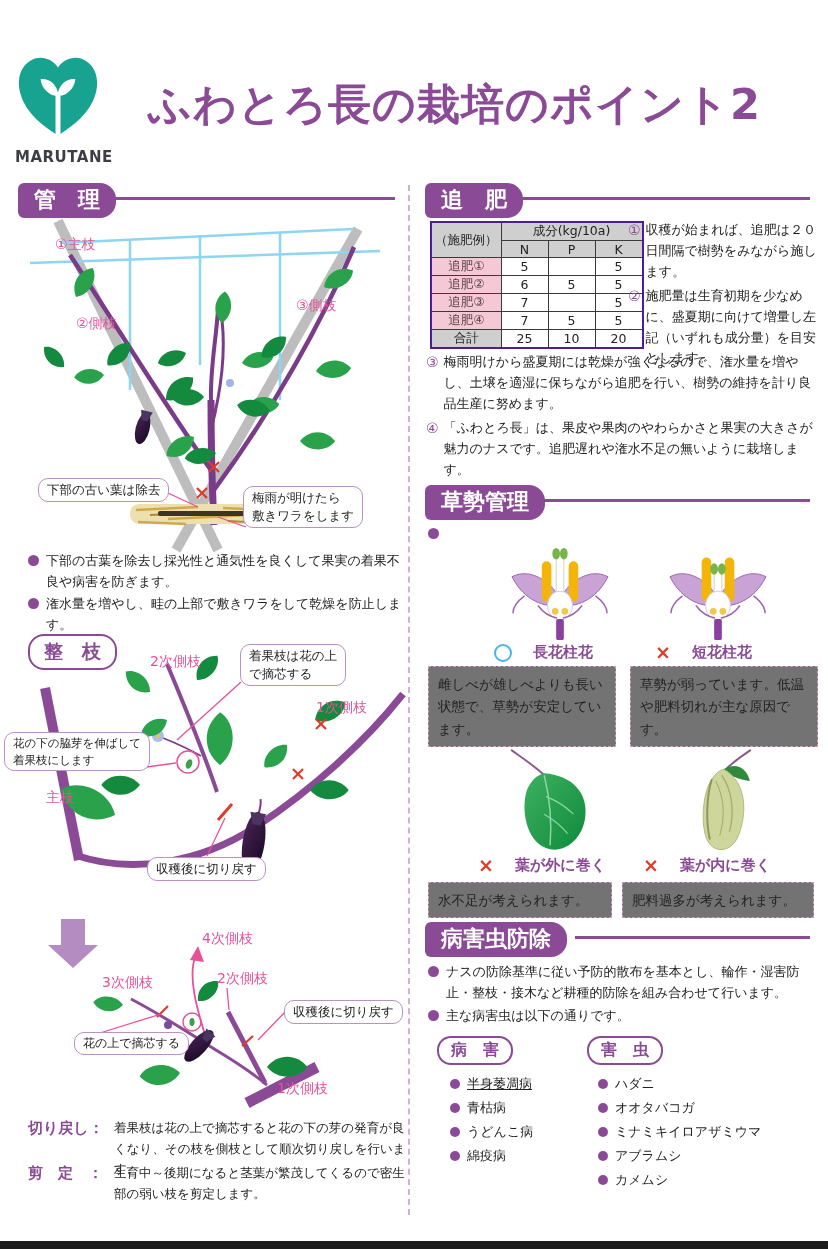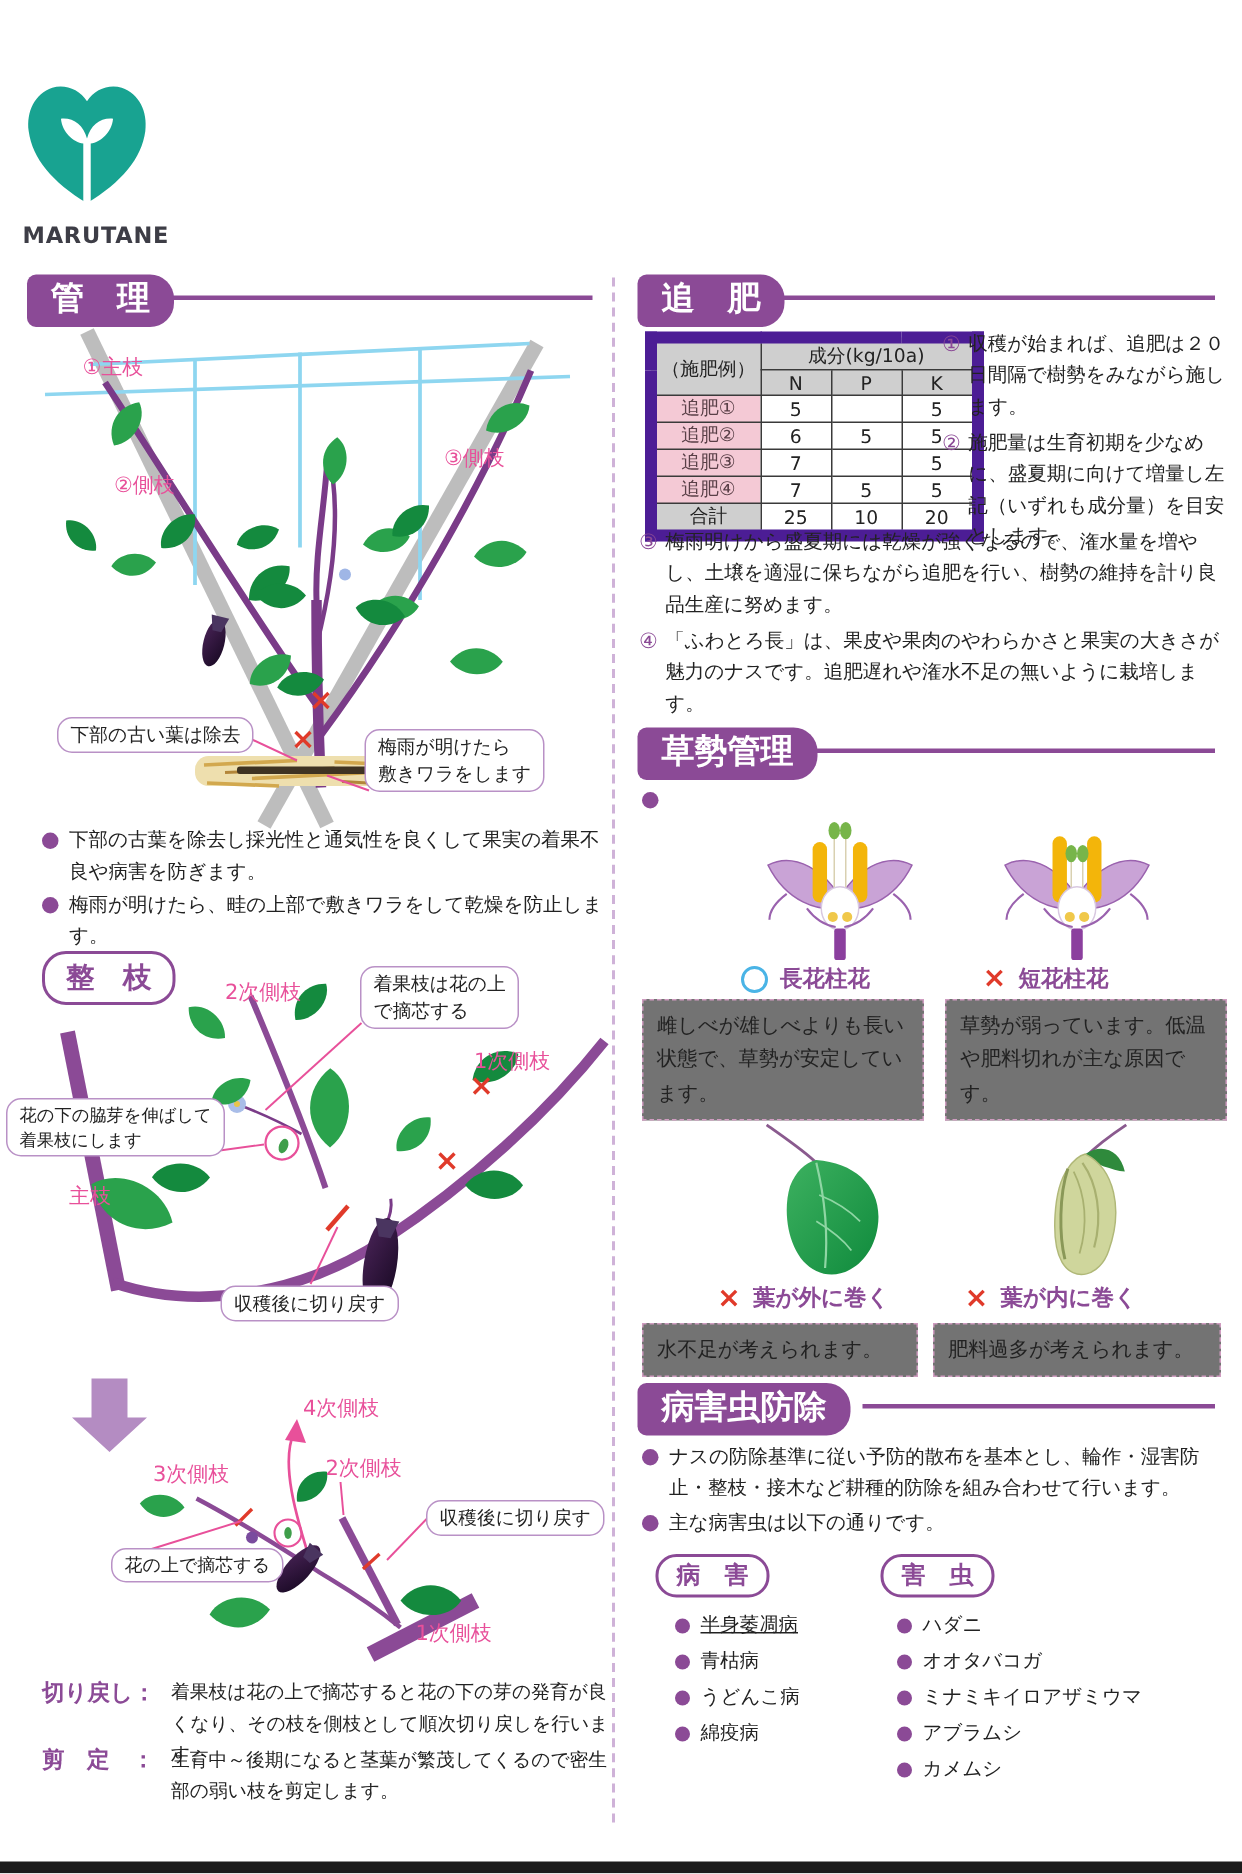--- a/index.html
+++ b/index.html
@@ -29,28 +29,28 @@
   .diagram{position:absolute;z-index:2;}
   
   .bullet-item,.list-item,.note{position:absolute;display:flex;gap:7px;font-size:13px;
            line-height:1.6;color:var(--ink);z-index:2;}
   .dot{flex:0 0 auto;width:11px;height:11px;border-radius:50%;background:var(--purple);margin-top:4px;}
   .dot.sm{width:10px;height:10px;margin-top:5px;}
   .note{gap:5px;font-size:13px;}
   .cnum{flex:0 0 auto;color:var(--purple);font-size:14px;line-height:1.5;}
   
   .fert-table{position:absolute;border-collapse:collapse;font-size:12.5px;color:var(--ink);
-              border:8px solid #4c1d95;z-index:2;background:#fff;}
+              border:2px solid #4c1d95;z-index:2;background:#fff;}
   .fert-table th,.fert-table td{border:1px solid #3a3a3a;text-align:center;padding:0 3px;height:16px;
               background:#fff;font-weight:normal;min-width:40px;}
   .fert-table .hd{background:var(--table_gray);}
   .fert-table .lab{background:var(--table_pink);color:#5a4048;}
   .fert-table .corner{min-width:60px;}
   
-  .mark-label{position:absolute;display:flex;align-items:center;gap:8px;font-size:15px;font-weight:bold;
+  .mark-label{position:absolute;display:flex;align-items:center;gap:21px;font-size:15px;font-weight:bold;
               color:var(--purple);white-space:nowrap;z-index:2;}
   .circle-mark{width:14px;height:14px;border:2.5px solid var(--blue);border-radius:50%;display:inline-block;}
   .x-mark{color:var(--red);font-size:19px;font-weight:bold;line-height:1;}
   .dashed-box{position:absolute;border:1.5px dashed #cf9cc0;background:#737373;padding:6px 9px;
               font-size:13.5px;line-height:1.65;color:var(--ink);z-index:2;}
   
   .defrow{position:absolute;display:flex;gap:8px;z-index:2;}
   .defterm{flex:0 0 78px;color:var(--purple);font-weight:bold;font-size:15px;line-height:1.4;}
   .deftext{width:302px;font-size:12.5px;line-height:1.65;color:var(--ink);}
   .divider{position:absolute;left:408px;top:185px;height:1030px;border-left:2px dashed #cfb2d8;z-index:0;}
@@ -71,20 +71,21 @@
     </defs>
   </svg>
 
   <div class="logo-wrap">
     <svg width="86" height="86" viewBox="0 0 100 104">
       <path d="M50,14 C56,4 68,0 78,3 C92,8 99,22 97,38 C94,60 78,79 50,96 C22,79 6,60 3,38 C1,22 8,8 22,3 C32,0 44,4 50,14 Z" fill="#18a391"></path>
       <path d="M50,44 C47,33 39,27 29,28 C30,39 39,47 47,48 L47,96 L53,96 L53,48 C61,47 70,39 71,28 C61,27 53,33 50,44 Z" fill="#fff"></path>
     </svg>
     <div class="logo-text">MARUTANE</div>
   </div>
+  <div class="main-title">ふわとろ長の栽培のポイント2</div>
 
   <div class="divider"></div>
 
   <div class="badge" style="left:18px;top:183px;">管　理</div>
   <div class="secline" style="left:100px;top:197px;width:295px;"></div>
 
   <svg class="diagram" style="left:18px;top:215px;" width="390" height="345" viewBox="0 0 390 345">
 
     <line x1="40" y1="6" x2="200" y2="335" stroke="#bdbdbd" stroke-width="10"></line>
     <line x1="340" y1="14" x2="158" y2="335" stroke="#bdbdbd" stroke-width="10"></line>
@@ -165,21 +166,21 @@
   <div class="callout" style="left:243px;top:486px;">
     <div>梅雨が明けたら</div>
     <div>敷きワラをします</div>
   </div>
   <div class="bullet-item" style="left:28px;top:551px;width:378px;">
     <span class="dot"></span>
     <span>下部の古葉を除去し採光性と通気性を良くして果実の着果不良や病害を防ぎます。</span>
   </div>
   <div class="bullet-item" style="left:28px;top:594px;width:378px;">
     <span class="dot"></span>
-    <span>梅雨が明けたら、畦の上部で敷きワラをして乾燥を防止します。</span>
+    <span>潅水量を増やし、畦の上部で敷きワラをして乾燥を防止します。</span>
   </div>
 
   <div class="outline-badge" style="left:28px;top:634px;">整　枝</div>
 
   <svg class="diagram" style="left:15px;top:650px;" width="395" height="260" viewBox="0 0 395 260">
     <line x1="30" y1="38" x2="64" y2="210" stroke="#8b4a96" stroke-width="10"></line>
     <path d="M60,205 C115,224 185,214 242,176 C298,139 350,92 388,44" stroke="#8b4a96" stroke-width="7" fill="none"></path>
     <path d="M202,142 C188,100 168,52 152,14" stroke="#8b4a96" stroke-width="4" fill="none"></path>
     <path d="M186,106 C172,98 158,92 148,88" stroke="#7a3b88" stroke-width="1.8" fill="none"></path>
     <circle cx="143" cy="86" r="6" fill="#a9bde8"></circle>

